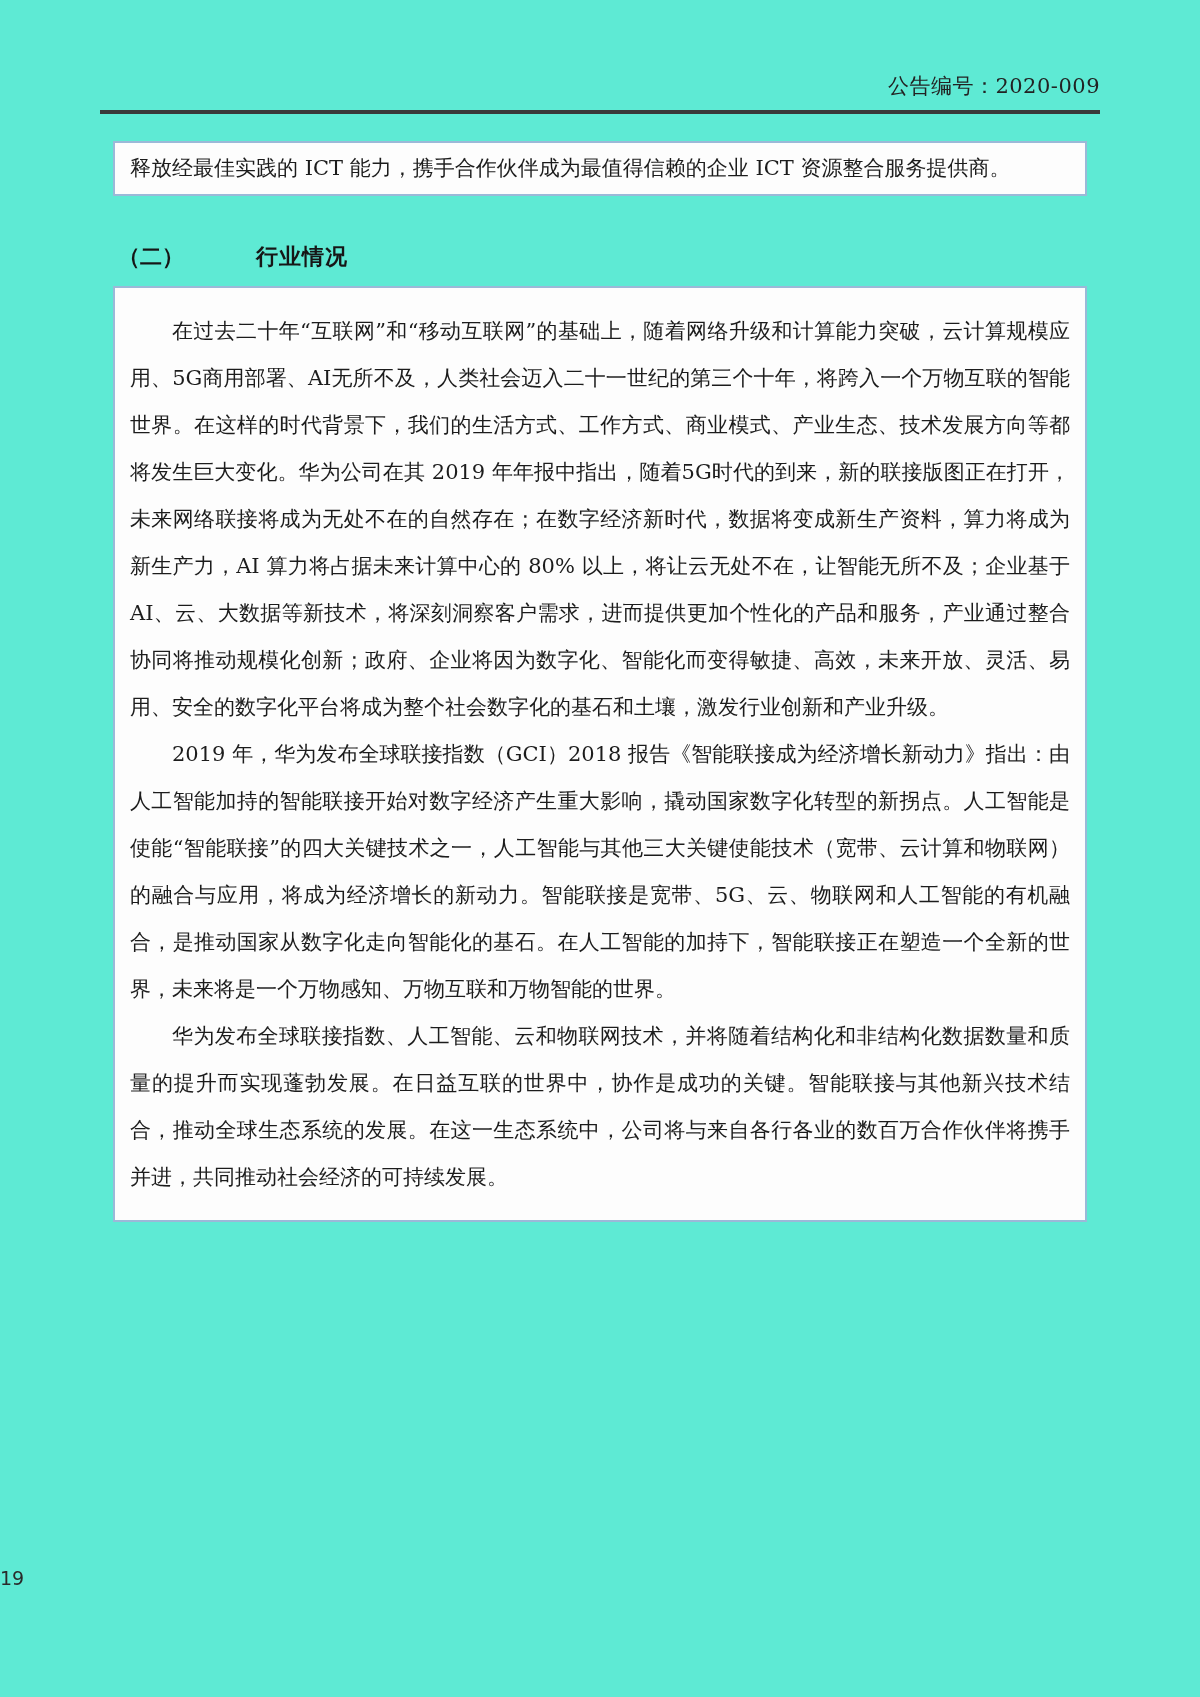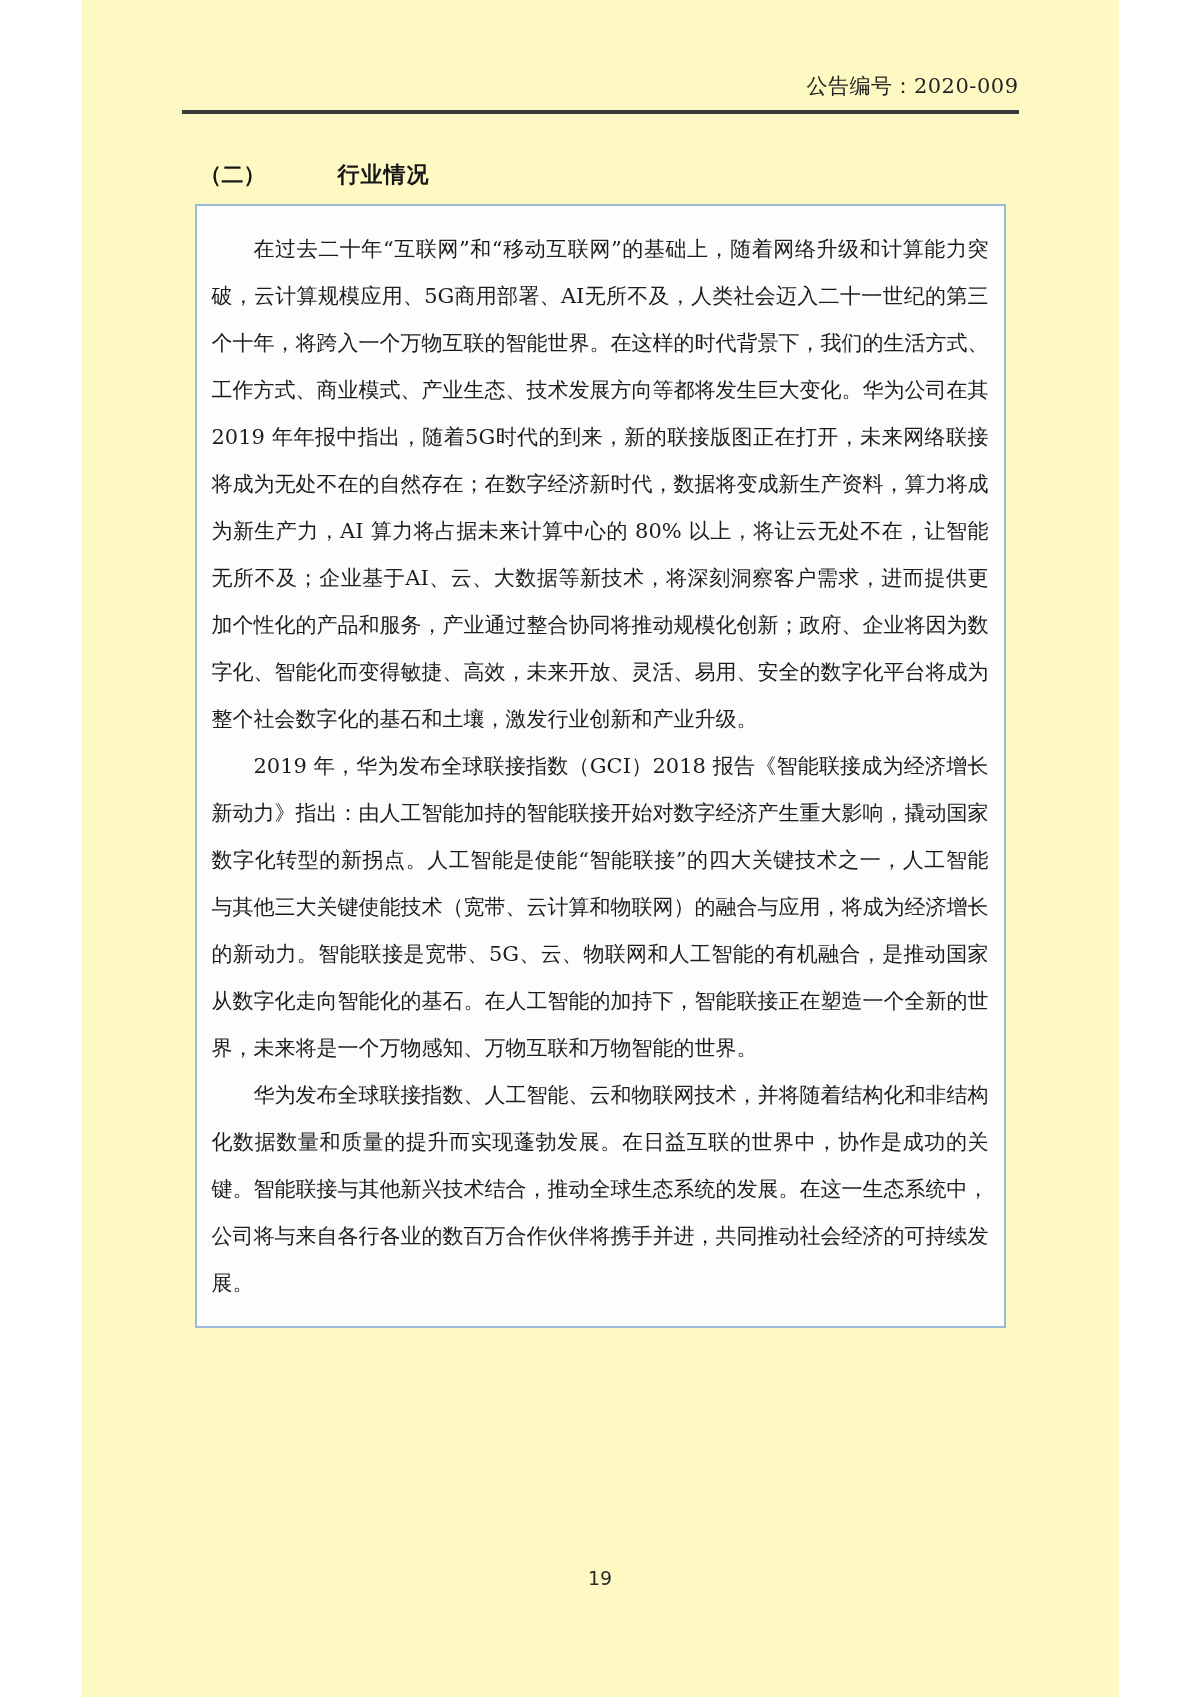--- a/index.html
+++ b/index.html
@@ -1,22 +1,22 @@
 <!DOCTYPE html>
 <html><head>
 <meta charset="utf-8">
 <style>
   * { margin: 0; padding: 0; box-sizing: border-box; }
   html, body { background: #ffffff; }
   .page {
     position: relative;
-    width: 1037px;
+    width: 1200px;
     height: 1697px;
     margin: 0 auto;
-    background: #fef9c3;
+    background: #5eead4;
     font-family: "DejaVu Serif", "Liberation Serif", serif;
     color: #1f1f1f;
     overflow: hidden;
   }
   .content { margin: 0 100px; }
   .doc-header {
     padding-top: 72px;
     text-align: right;
     font-size: 21px;
     letter-spacing: 0.5px;
@@ -58,38 +58,40 @@
   }
   .industry-box p {
     text-indent: 2em;
     margin: 0;
   }
   .page-footer {
     position: absolute;
     left: 0;
     right: 0;
     bottom: 108px;
-    text-align: center;
     font-size: 19px;
     font-family: "DejaVu Sans", "Liberation Sans", sans-serif;
     color: #2a2a2a;
   }
 </style>
 </head>
 <body>
 
 <div class="page">
   <div class="content">
 
     <div class="doc-header">
       <span>公告编号：2020-009</span>
     </div>
 
     <div class="header-rule"></div>
 
+    <div class="intro-box">
+      <span>释放经最佳实践的 ICT 能力，携手合作伙伴成为最值得信赖的企业 ICT 资源整合服务提供商。</span>
+    </div>
 
     <div class="section-heading">
       <span class="section-number">（二）</span>
       <span class="section-title">行业情况</span>
     </div>
 
     <div class="industry-box">
       <p>在过去二十年“互联网”和“移动互联网”的基础上，随着网络升级和计算能力突破，云计算规模应用、5G商用部署、AI无所不及，人类社会迈入二十一世纪的第三个十年，将跨入一个万物互联的智能世界。在这样的时代背景下，我们的生活方式、工作方式、商业模式、产业生态、技术发展方向等都将发生巨大变化。华为公司在其 2019 年年报中指出，随着5G时代的到来，新的联接版图正在打开，未来网络联接将成为无处不在的自然存在；在数字经济新时代，数据将变成新生产资料，算力将成为新生产力，AI 算力将占据未来计算中心的 80% 以上，将让云无处不在，让智能无所不及；企业基于AI、云、大数据等新技术，将深刻洞察客户需求，进而提供更加个性化的产品和服务，产业通过整合协同将推动规模化创新；政府、企业将因为数字化、智能化而变得敏捷、高效，未来开放、灵活、易用、安全的数字化平台将成为整个社会数字化的基石和土壤，激发行业创新和产业升级。</p>
       <p>2019 年，华为发布全球联接指数（GCI）2018 报告《智能联接成为经济增长新动力》指出：由人工智能加持的智能联接开始对数字经济产生重大影响，撬动国家数字化转型的新拐点。人工智能是使能“智能联接”的四大关键技术之一，人工智能与其他三大关键使能技术（宽带、云计算和物联网）的融合与应用，将成为经济增长的新动力。智能联接是宽带、5G、云、物联网和人工智能的有机融合，是推动国家从数字化走向智能化的基石。在人工智能的加持下，智能联接正在塑造一个全新的世界，未来将是一个万物感知、万物互联和万物智能的世界。</p>
       <p>华为发布全球联接指数、人工智能、云和物联网技术，并将随着结构化和非结构化数据数量和质量的提升而实现蓬勃发展。在日益互联的世界中，协作是成功的关键。智能联接与其他新兴技术结合，推动全球生态系统的发展。在这一生态系统中，公司将与来自各行各业的数百万合作伙伴将携手并进，共同推动社会经济的可持续发展。</p>

